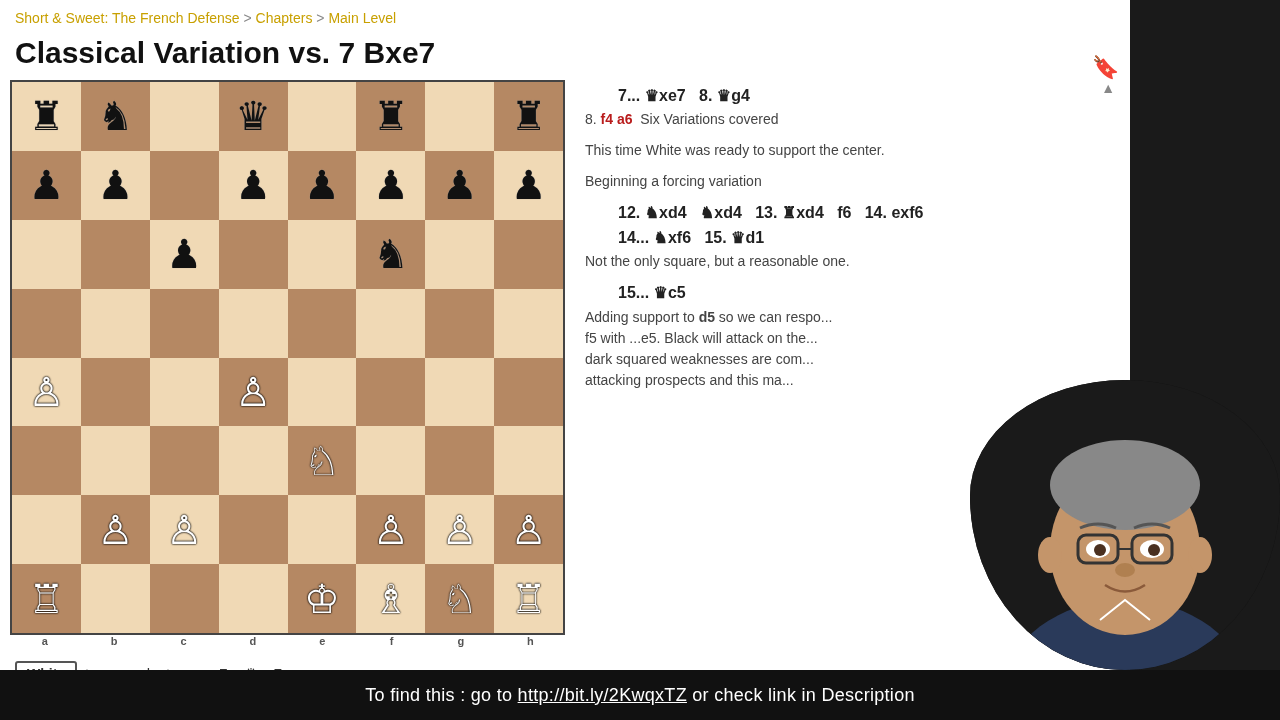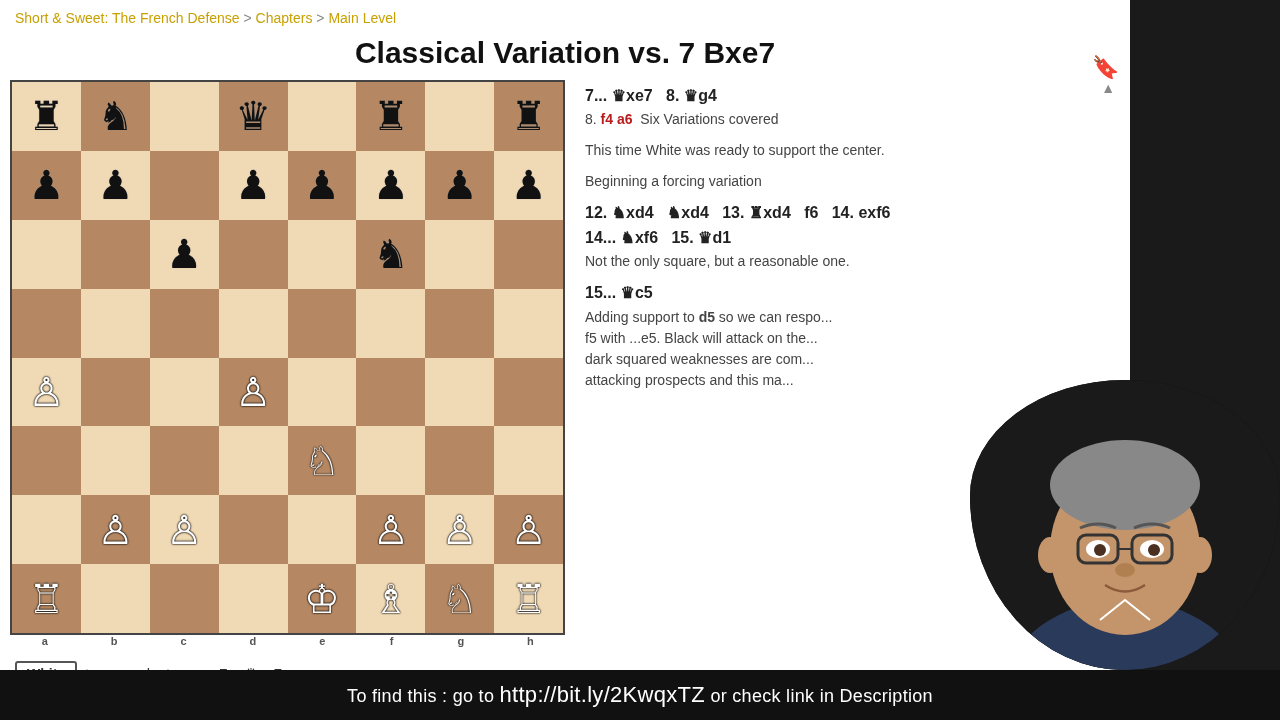--- a/index.html
+++ b/index.html
@@ -35,21 +35,20 @@
     .breadcrumb span {
       color: #888;
     }
 
     
     .page-title {
       padding: 5px 15px 10px 15px;
       font-size: 30px;
       font-weight: bold;
       color: #111;
-      text-align: center;
     }
 
     
     .content-row {
       display: flex;
       flex-direction: row;
       padding: 0 10px;
     }
 
     
@@ -157,20 +156,21 @@
       position: absolute;
       top: 0;
       right: 5px;
       font-size: 14px;
       color: #888;
     }
 
     .move-line {
       margin-bottom: 2px;
       line-height: 1.4;
+      margin-left: 33px;
     }
 
     .move-line .moves {
       font-weight: bold;
       font-size: 16px;
     }
 
     .move-annotation {
       color: #444;
       font-size: 14px;
@@ -206,21 +206,22 @@
       align-items: center;
       justify-content: center;
     }
     .bottom-bar-text {
       color: #fff;
       font-size: 18px;
       letter-spacing: 0.3px;
     }
     .bottom-bar-link {
       color: #fff;
-      font-size: 22px;
+      font-size: 18px;
+      text-decoration: underline;
     }
 
     
     .right-border {
       position: absolute;
       top: 0;
       right: 0;
       width: 150px;
       height: 670px;
       background: #1a1a1a;

